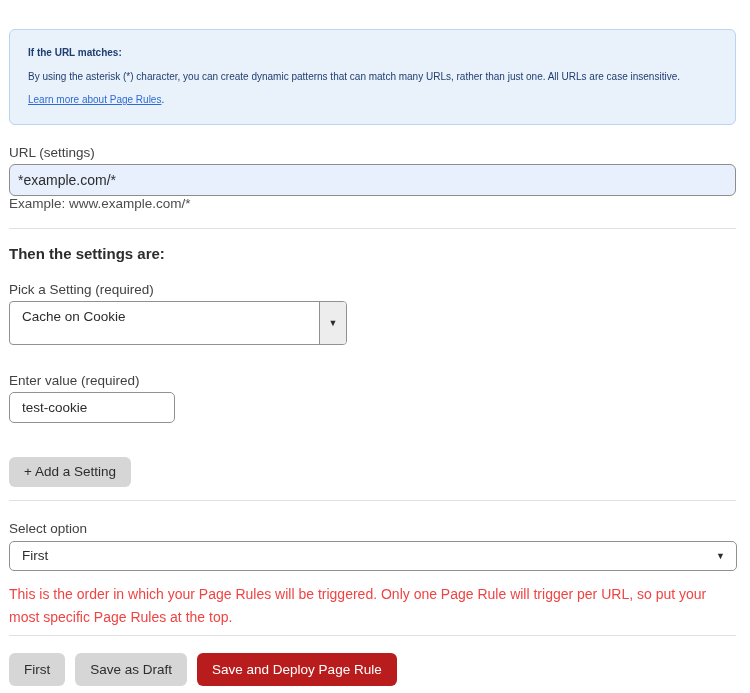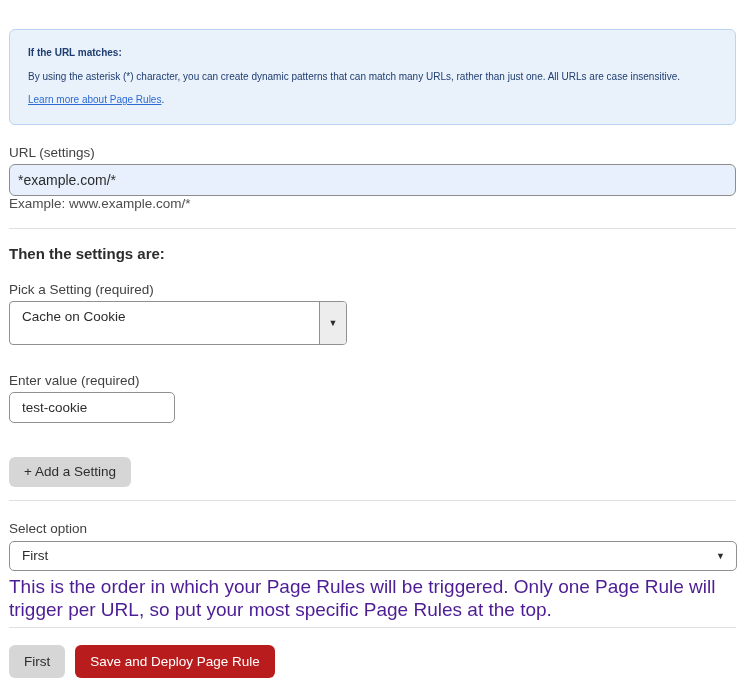--- a/index.html
+++ b/index.html
@@ -159,24 +159,24 @@
     color: #2c2c2c;
     padding-left: 12px;
   }
   .order-select .select-arrow {
     font-size: 9px;
     color: #2c2c2c;
     padding-right: 11px;
   }
 
   .order-helper {
-    font-size: 19px;
+    font-size: 14px;
     line-height: 23px;
-    color: #4c1d95;
-    margin-top: 4px;
+    color: #ef4444;
+    margin-top: 12px;
     width: 720px;
   }
 
   .footer-divider { margin-top: 6px; }
   .footer-row {
     margin-top: 17px;
     display: flex;
     gap: 10px;
     align-items: center;
   }
@@ -229,16 +229,17 @@
   <div class="order-select">
     <span class="select-value">First</span>
     <span class="select-arrow">▼</span>
   </div>
   <div class="order-helper">This is the order in which your Page Rules will be triggered. Only one Page Rule will trigger per URL, so put your most specific Page Rules at the top.</div>
 
   <hr class="divider footer-divider">
 
   <div class="footer-row">
     <button class="btn">First</button>
+    <button class="btn">Save as Draft</button>
     <button class="btn btn-primary">Save and Deploy Page Rule</button>
   </div>
 
 </div>
 
 </body></html>

